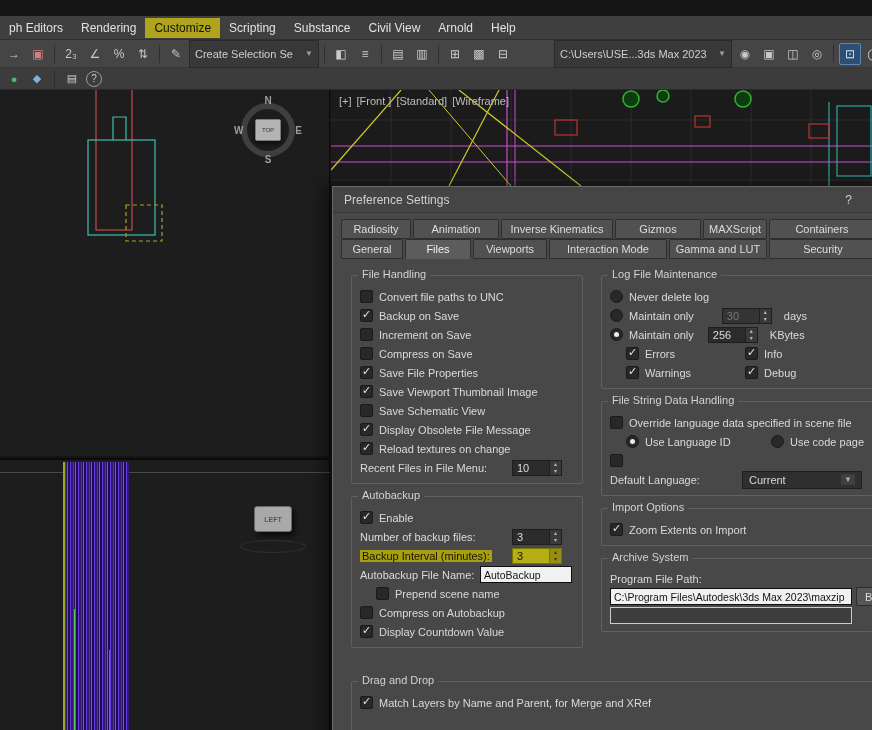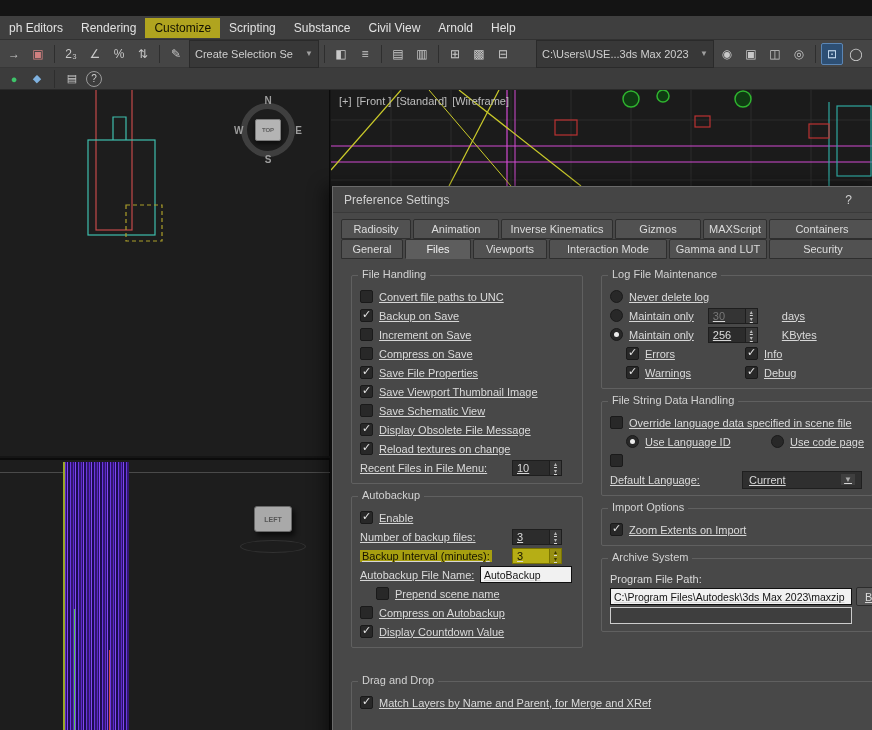--- a/index.html
+++ b/index.html
@@ -84,32 +84,32 @@
   .tab.on { background:#5d5d5d; border-bottom-color:#5d5d5d; color:#f0f0f0; }
 
   #col-left  { position:absolute; left:18px;  top:88px; width:232px; }
   #col-right { position:absolute; left:268px; top:88px; width:272px; }
   #grp-dragdrop { position:absolute; left:18px; top:494px; width:534px; height:60px; }
 
   .grp { position:relative; border:1px solid #606060; border-radius:2px; padding:11px 8px 6px 8px;
          margin-bottom:12px; }
   .gtitle { position:absolute; top:-8px; left:6px; background:#484848; padding:0 4px; font-size:11px;
             color:#d2d2d2; white-space:nowrap; }
-  .row { display:flex; align-items:center; min-height:19px;text-decoration:underline; }
+  .row { display:flex; align-items:center; min-height:19px; }
   .lblrow { min-height:17px; display:flex; align-items:center; }
   .chk { display:flex; align-items:center; }
   .cbox { flex:0 0 13px; width:13px; height:13px; background:#282828; border:1px solid #1a1a1a;
           border-radius:2px; margin-right:6px; position:relative; }
   .cbox.on::after { content:"✓"; position:absolute; left:1px; top:-2px; font-size:11px; color:#e6e6e6; }
   .rbox { flex:0 0 13px; width:13px; height:13px; border-radius:50%; background:#282828;
           border:1px solid #1a1a1a; margin-right:6px; position:relative; }
   .rbox.on::after { content:""; position:absolute; left:3px; top:3px; width:5px; height:5px;
                     border-radius:50%; background:#ececec; }
   .clabel { font-size:11px; color:#dadada; white-space:nowrap; }
-  .unit { margin-left:24px; }
+  .unit { margin-left:12px; }
   .indent { padding-left:16px; }
   .pair .chk { width:50%; }
 
   .spin { display:flex; align-items:center; height:16px; flex:0 0 auto; }
   .spin.right { margin-left:auto; margin-right:12px; }
   .spinval { width:38px; height:16px; background:#2c2c2c; border:1px solid #1e1e1e; color:#dcdcdc;
              font-size:11px; display:flex; align-items:center; padding:0 4px; }
   .spinbtns { display:flex; flex-direction:column; justify-content:center; width:12px; height:16px;
               background:#3a3a3a; border:1px solid #1e1e1e; border-left:none; }
   .spinbtns i { font-style:normal; font-size:6px; line-height:7px; color:#b9b9b9; text-align:center; }
@@ -164,21 +164,21 @@
     <i class="tsep"></i>
     <span class="tbtn">◧</span>
     <span class="tbtn">≡</span>
     <i class="tsep"></i>
     <span class="tbtn">▤</span>
     <span class="tbtn">▥</span>
     <i class="tsep"></i>
     <span class="tbtn">⊞</span>
     <span class="tbtn">▩</span>
     <span class="tbtn">⊟</span>
-    <div class="tdrop" style="width:178px;margin-left:20px">
+    <div class="tdrop" style="width:178px;margin-left:38px">
       <span>C:\Users\USE...3ds Max 2023</span>
       <span class="arr">▼</span>
     </div>
     <span class="tbtn">◉</span>
     <span class="tbtn">▣</span>
     <span class="tbtn">◫</span>
     <span class="tbtn">◎</span>
     <i class="tsep"></i>
     <span class="tbtn hl-blue">⊡</span>
     <span class="tbtn">◯</span>
@@ -381,21 +381,21 @@
     <div id="col-right">
       <div class="grp">
         <span class="gtitle">Log File Maintenance</span>
         <div class="row chk">
           <span class="rbox"></span>
           <span class="clabel">Never delete log</span>
         </div>
         <div class="row">
           <span class="rbox"></span>
           <span class="clabel">Maintain only</span>
-          <div class="spin dis" style="margin-left:14px">
+          <div class="spin dis" style="margin-left:28px">
             <span class="spinval">30</span>
             <span class="spinbtns">
                 <i>▴</i>
                 <i>▾</i>
               </span>
           </div>
           <span class="clabel unit">days</span>
         </div>
         <div class="row">
           <span class="rbox on"></span>

